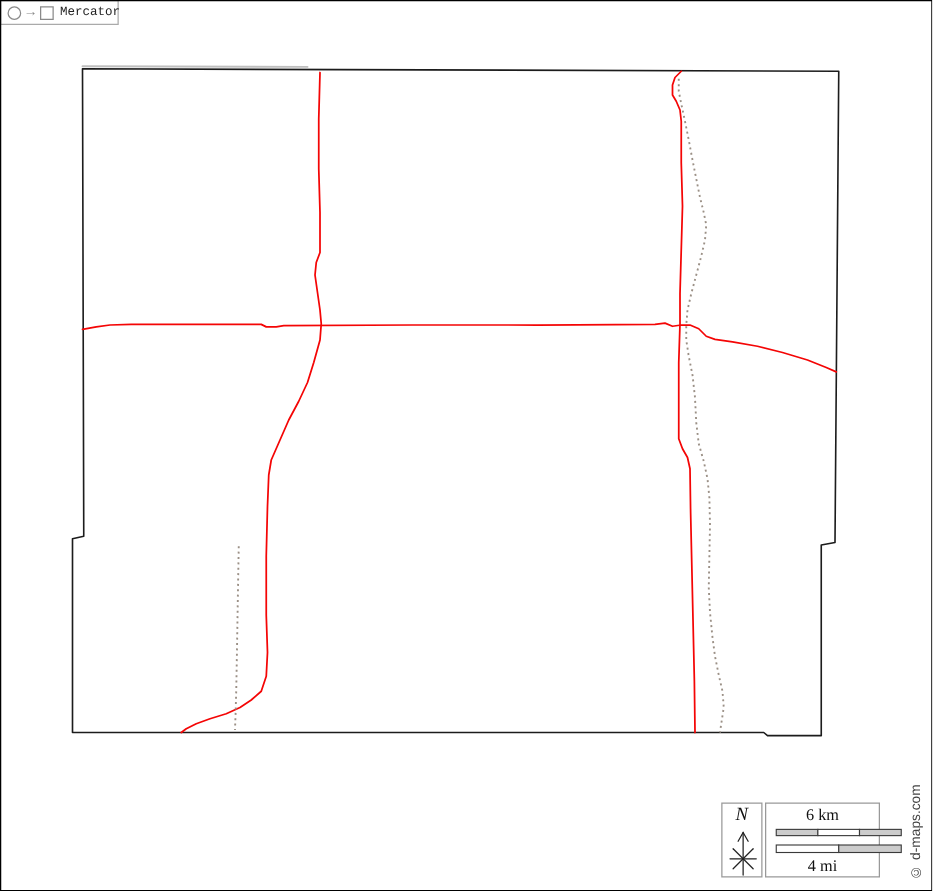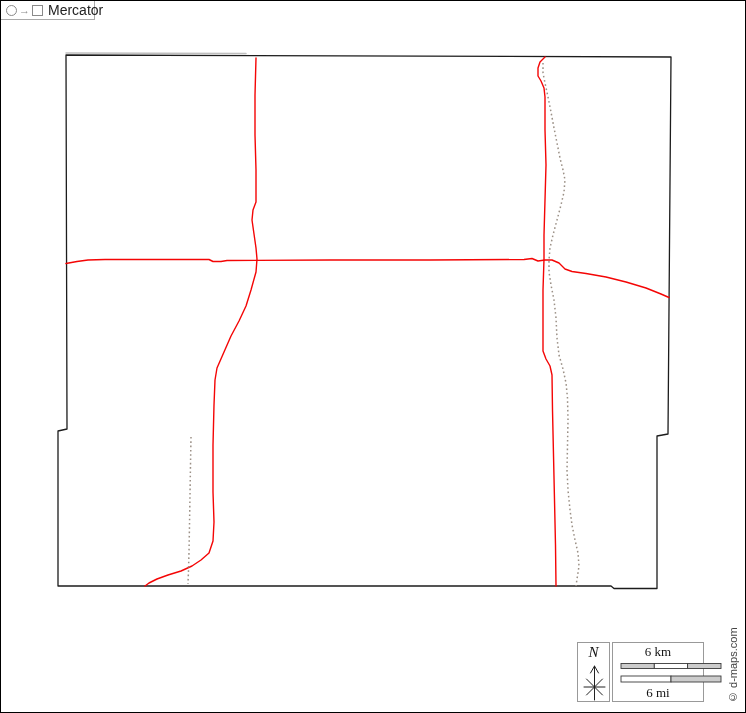--- a/index.html
+++ b/index.html
@@ -45,21 +45,21 @@
     display:flex;align-items:center;padding-left:5px;box-sizing:border-box;
   }
   #sphere-icon{
     width:9px;height:9px;border:1.3px solid #8a8a8a;border-radius:50%;
     box-sizing:content-box;flex:none;
   }
   #proj-arrow{color:#8a8a8a;font-size:11px;line-height:1;margin:0 2px;flex:none;}
   #flat-map-icon{
     width:9px;height:9px;border:1.3px solid #8a8a8a;box-sizing:content-box;flex:none;
   }
-  #proj-label{font-size:14px;color:#222;margin-left:5px;white-space:nowrap;}
+  #proj-label{font-size:10px;color:#222;margin-left:5px;white-space:nowrap;font-family:Liberation Mono, monospace;}
 
   #copyright{
     position:absolute;left:727px;top:631px;height:72px;
     writing-mode:vertical-rl;transform:rotate(180deg);
     font-size:11px;color:#444;white-space:nowrap;
   }
 </style>
 </head>
 <body>
 
@@ -90,21 +90,21 @@
 
   <div id="scale-box" class="legend-box">
     <div id="km-label" class="scale-label">6 km</div>
     <svg id="scale-bars" width="109" height="60" viewBox="0 0 109 60">
       <rect class="seg-gray" x="8" y="20.5" width="33.3" height="5"></rect>
       <rect class="seg-white" x="41.3" y="20.5" width="33.3" height="5"></rect>
       <rect class="seg-gray" x="74.6" y="20.5" width="33.4" height="5"></rect>
       <rect class="seg-white" x="8" y="33" width="50" height="6"></rect>
       <rect class="seg-gray" x="58" y="33" width="50" height="6"></rect>
     </svg>
-    <div id="mi-label" class="scale-label">6 mi</div>
+    <div id="mi-label" class="scale-label">4 mi</div>
   </div>
 
   <div id="proj-box">
     <span id="sphere-icon"></span>
     <span id="proj-arrow">→</span>
     <span id="flat-map-icon"></span>
     <span id="proj-label">Mercator</span>
   </div>
 
   <div id="copyright">© d-maps.com</div>

